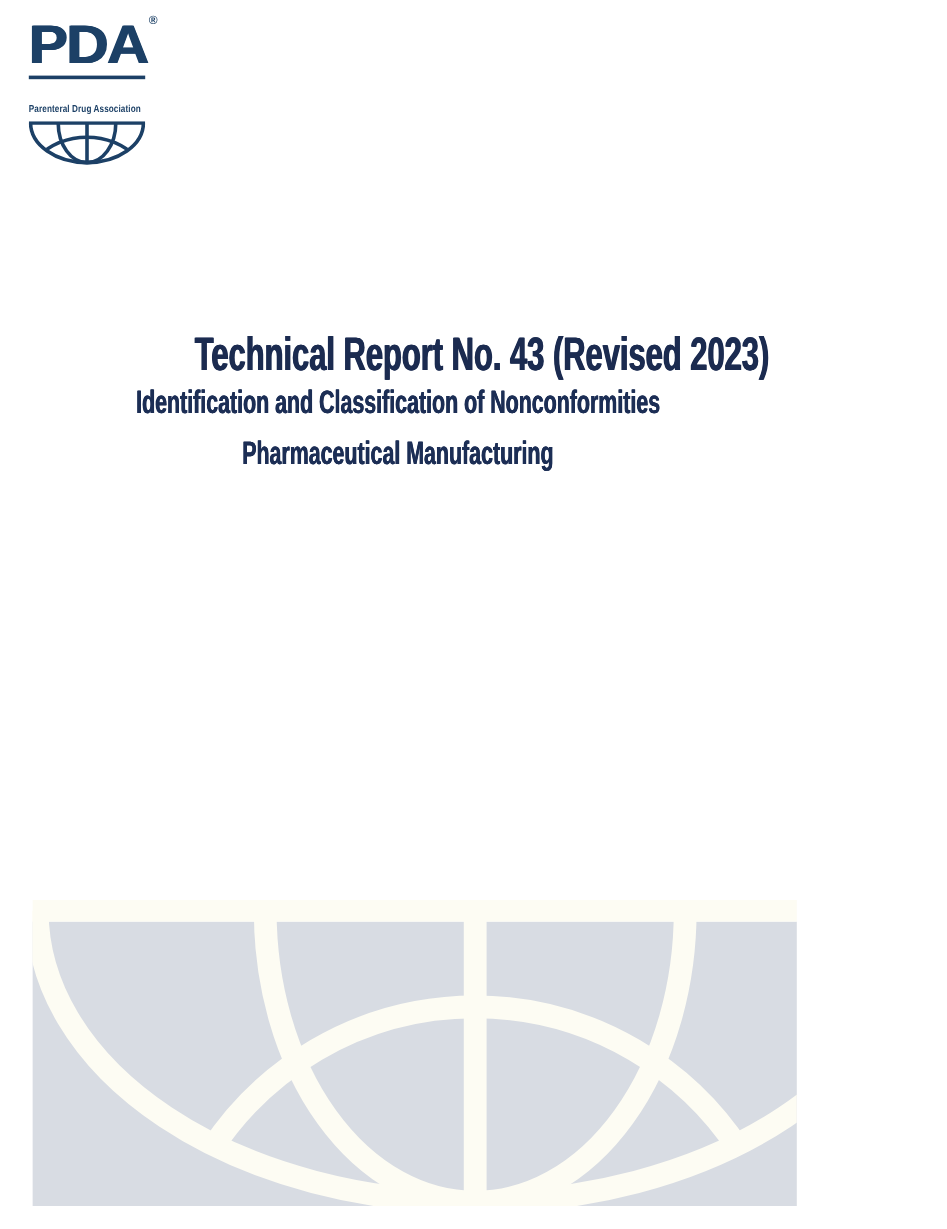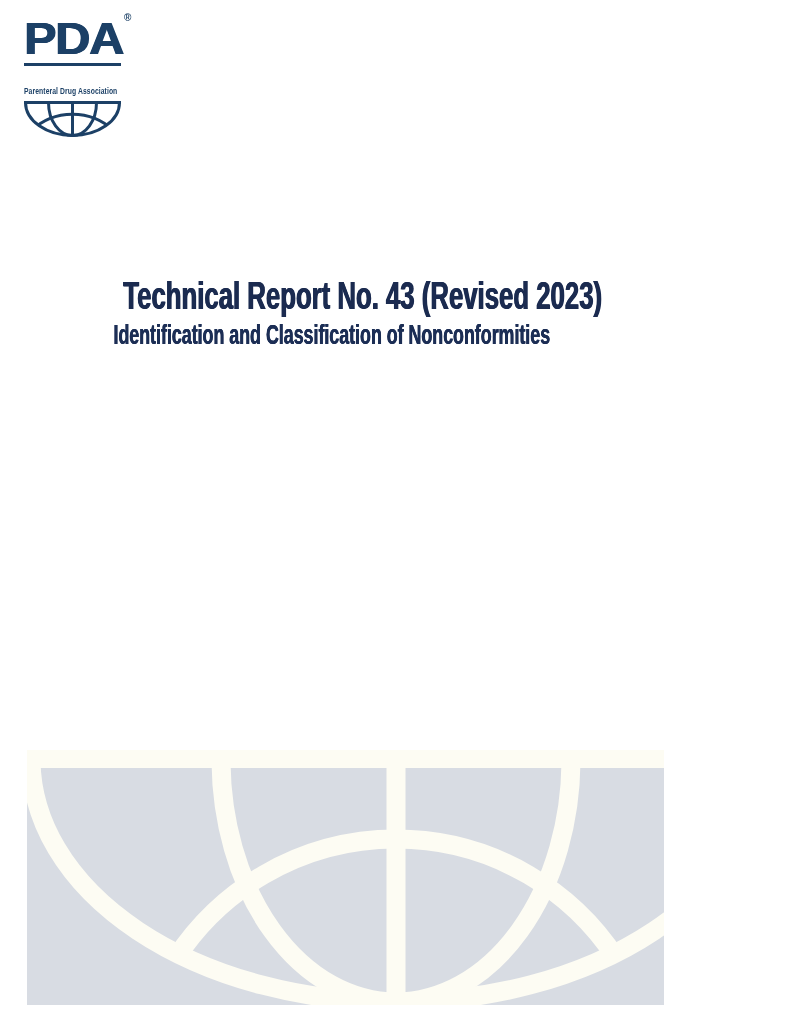--- a/index.html
+++ b/index.html
@@ -32,21 +32,21 @@
     font-size:8.5px;font-weight:700;color:#1C4066;letter-spacing:0.1px;
     transform:scaleX(0.80);transform-origin:0 50%;
   }
   .logo-globe{display:block;margin-top:3px;}
 
   
   .title-block{position:absolute;left:0;right:0;top:0;}
   .report-title{
     position:absolute;left:0;right:0;top:276px;margin:0;
     text-align:center;line-height:40px;
-    font-size:39px;font-weight:700;color:#1B2B50;
+    font-size:39px;font-weight:700;color:#1B2B50;padding-left:39px;
   }
   .report-title .cond{
     display:inline-block;white-space:nowrap;
     transform:scaleX(0.66);transform-origin:50% 50%;
     text-shadow:0.7px 0 currentColor,-0.7px 0 currentColor;
   }
   .report-subtitle{
     position:absolute;left:0;right:0;top:314px;margin:0;
     text-align:center;line-height:43px;
     font-size:27px;font-weight:700;color:#1C2E55;
@@ -94,20 +94,23 @@
   </header>
 
   <main class="title-block">
     <h1 class="report-title">
       <span class="cond">Technical Report No. 43 (Revised 2023)</span>
     </h1>
     <h2 class="report-subtitle">
       <span class="line">
         <span class="cond">Identification and Classification of Nonconformities</span>
       </span>
+      <span class="line">
+        <span class="cond">Pharmaceutical Manufacturing</span>
+      </span>
     </h2>
   </main>
 
   <footer class="footer-art">
     <svg width="738" height="264" viewBox="0 0 738 264">
       <defs>
         <clipPath id="bigGlobeClip">
             <ellipse cx="369" cy="18" rx="365" ry="243"></ellipse>
           </clipPath>
       </defs>

